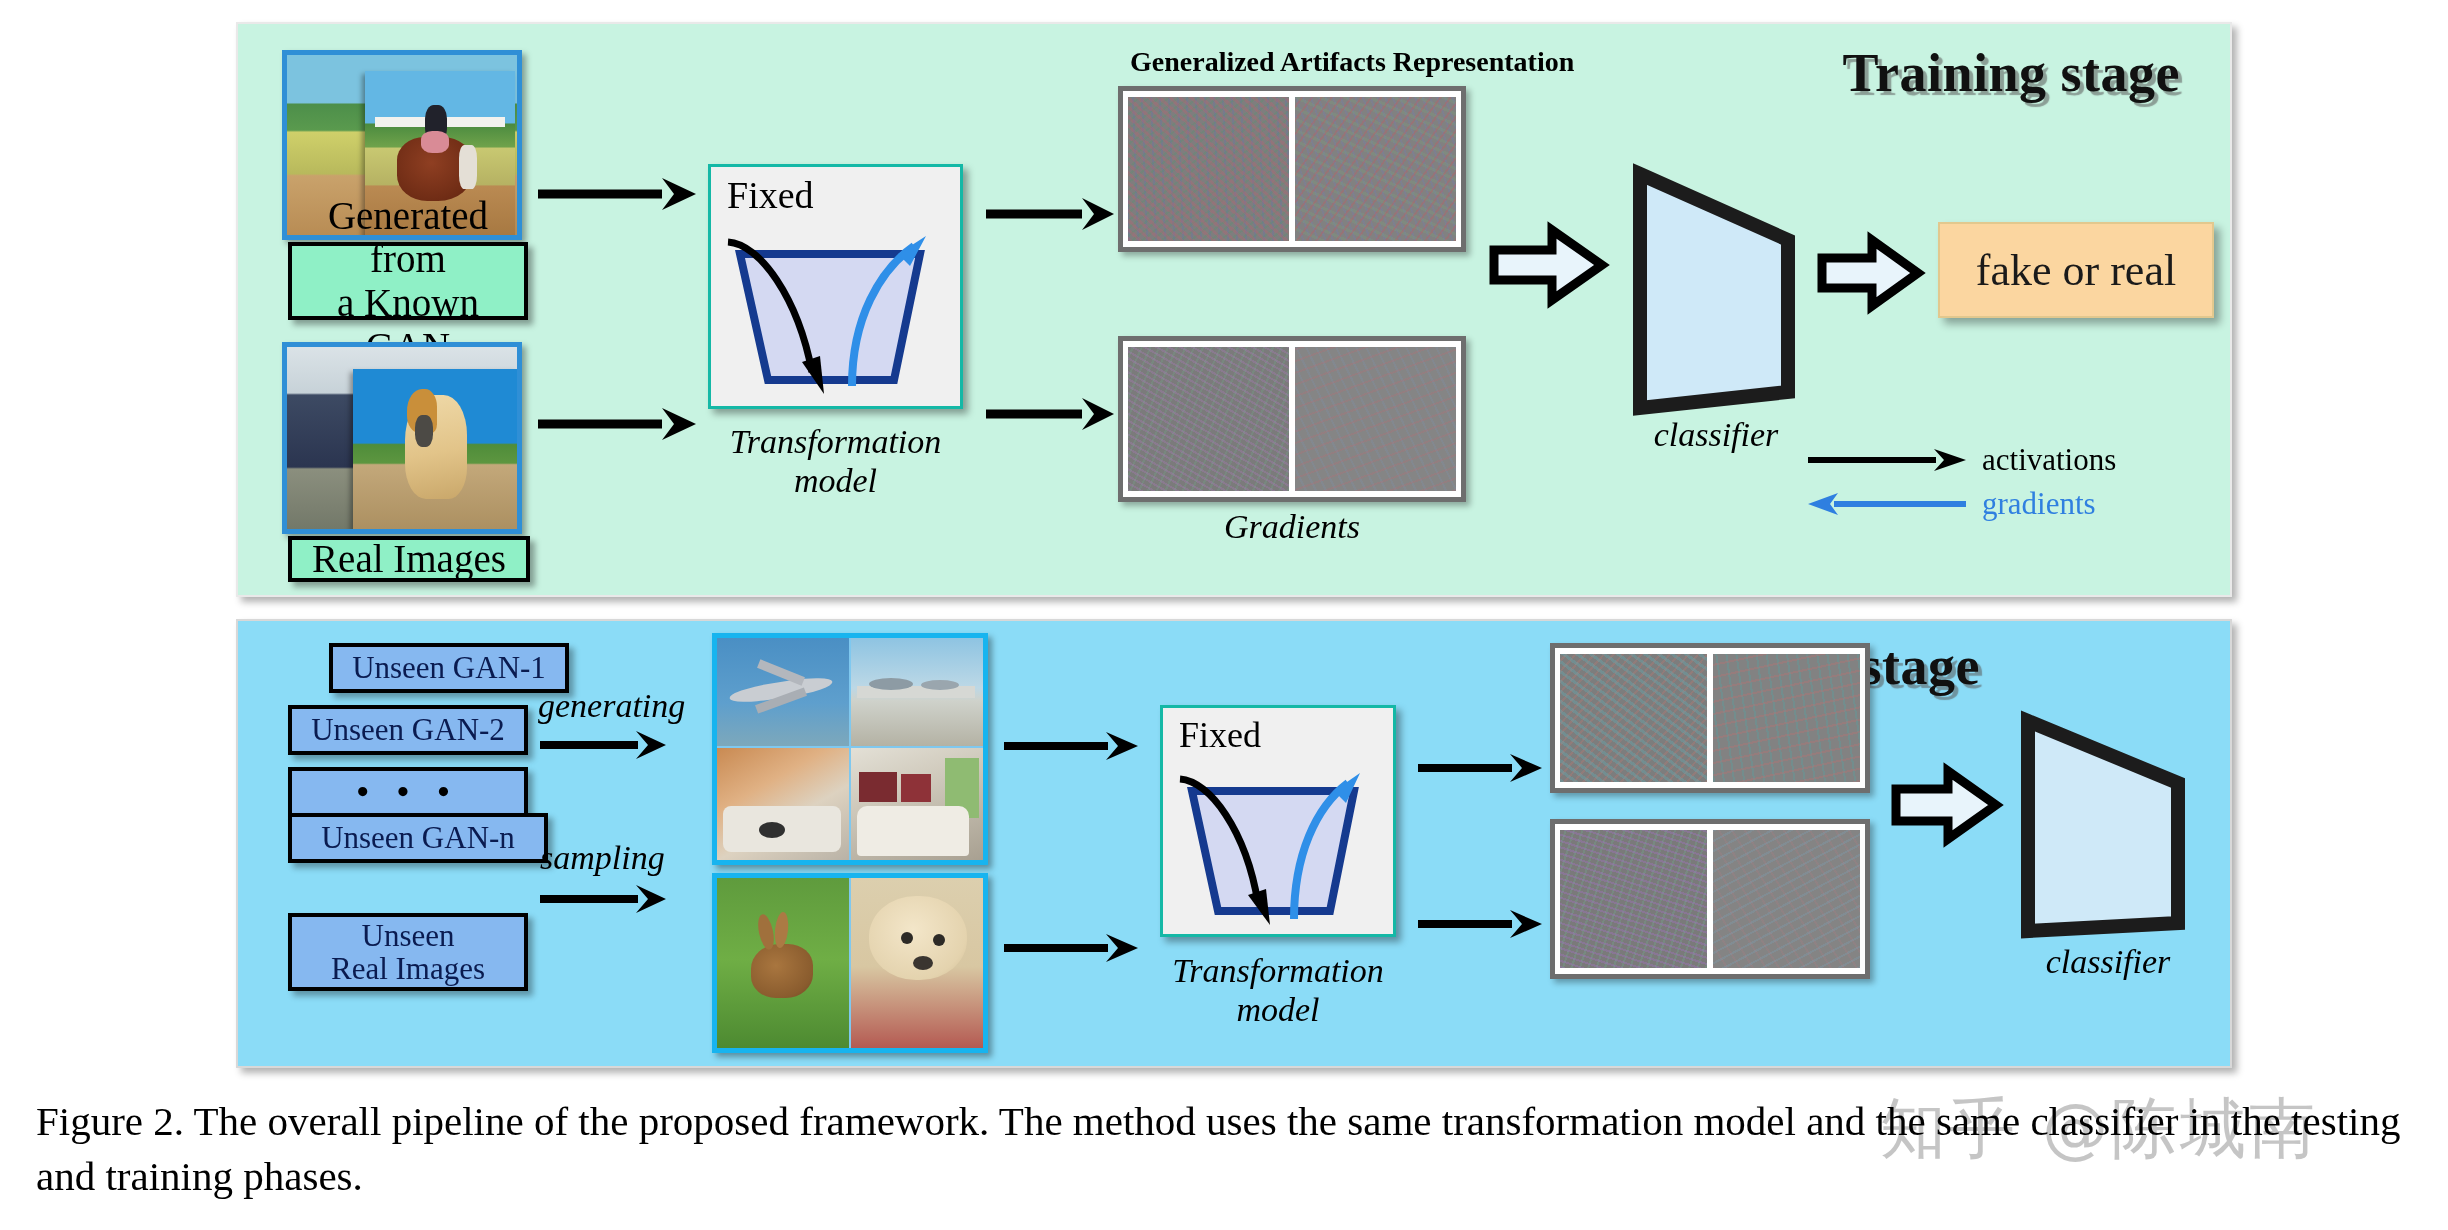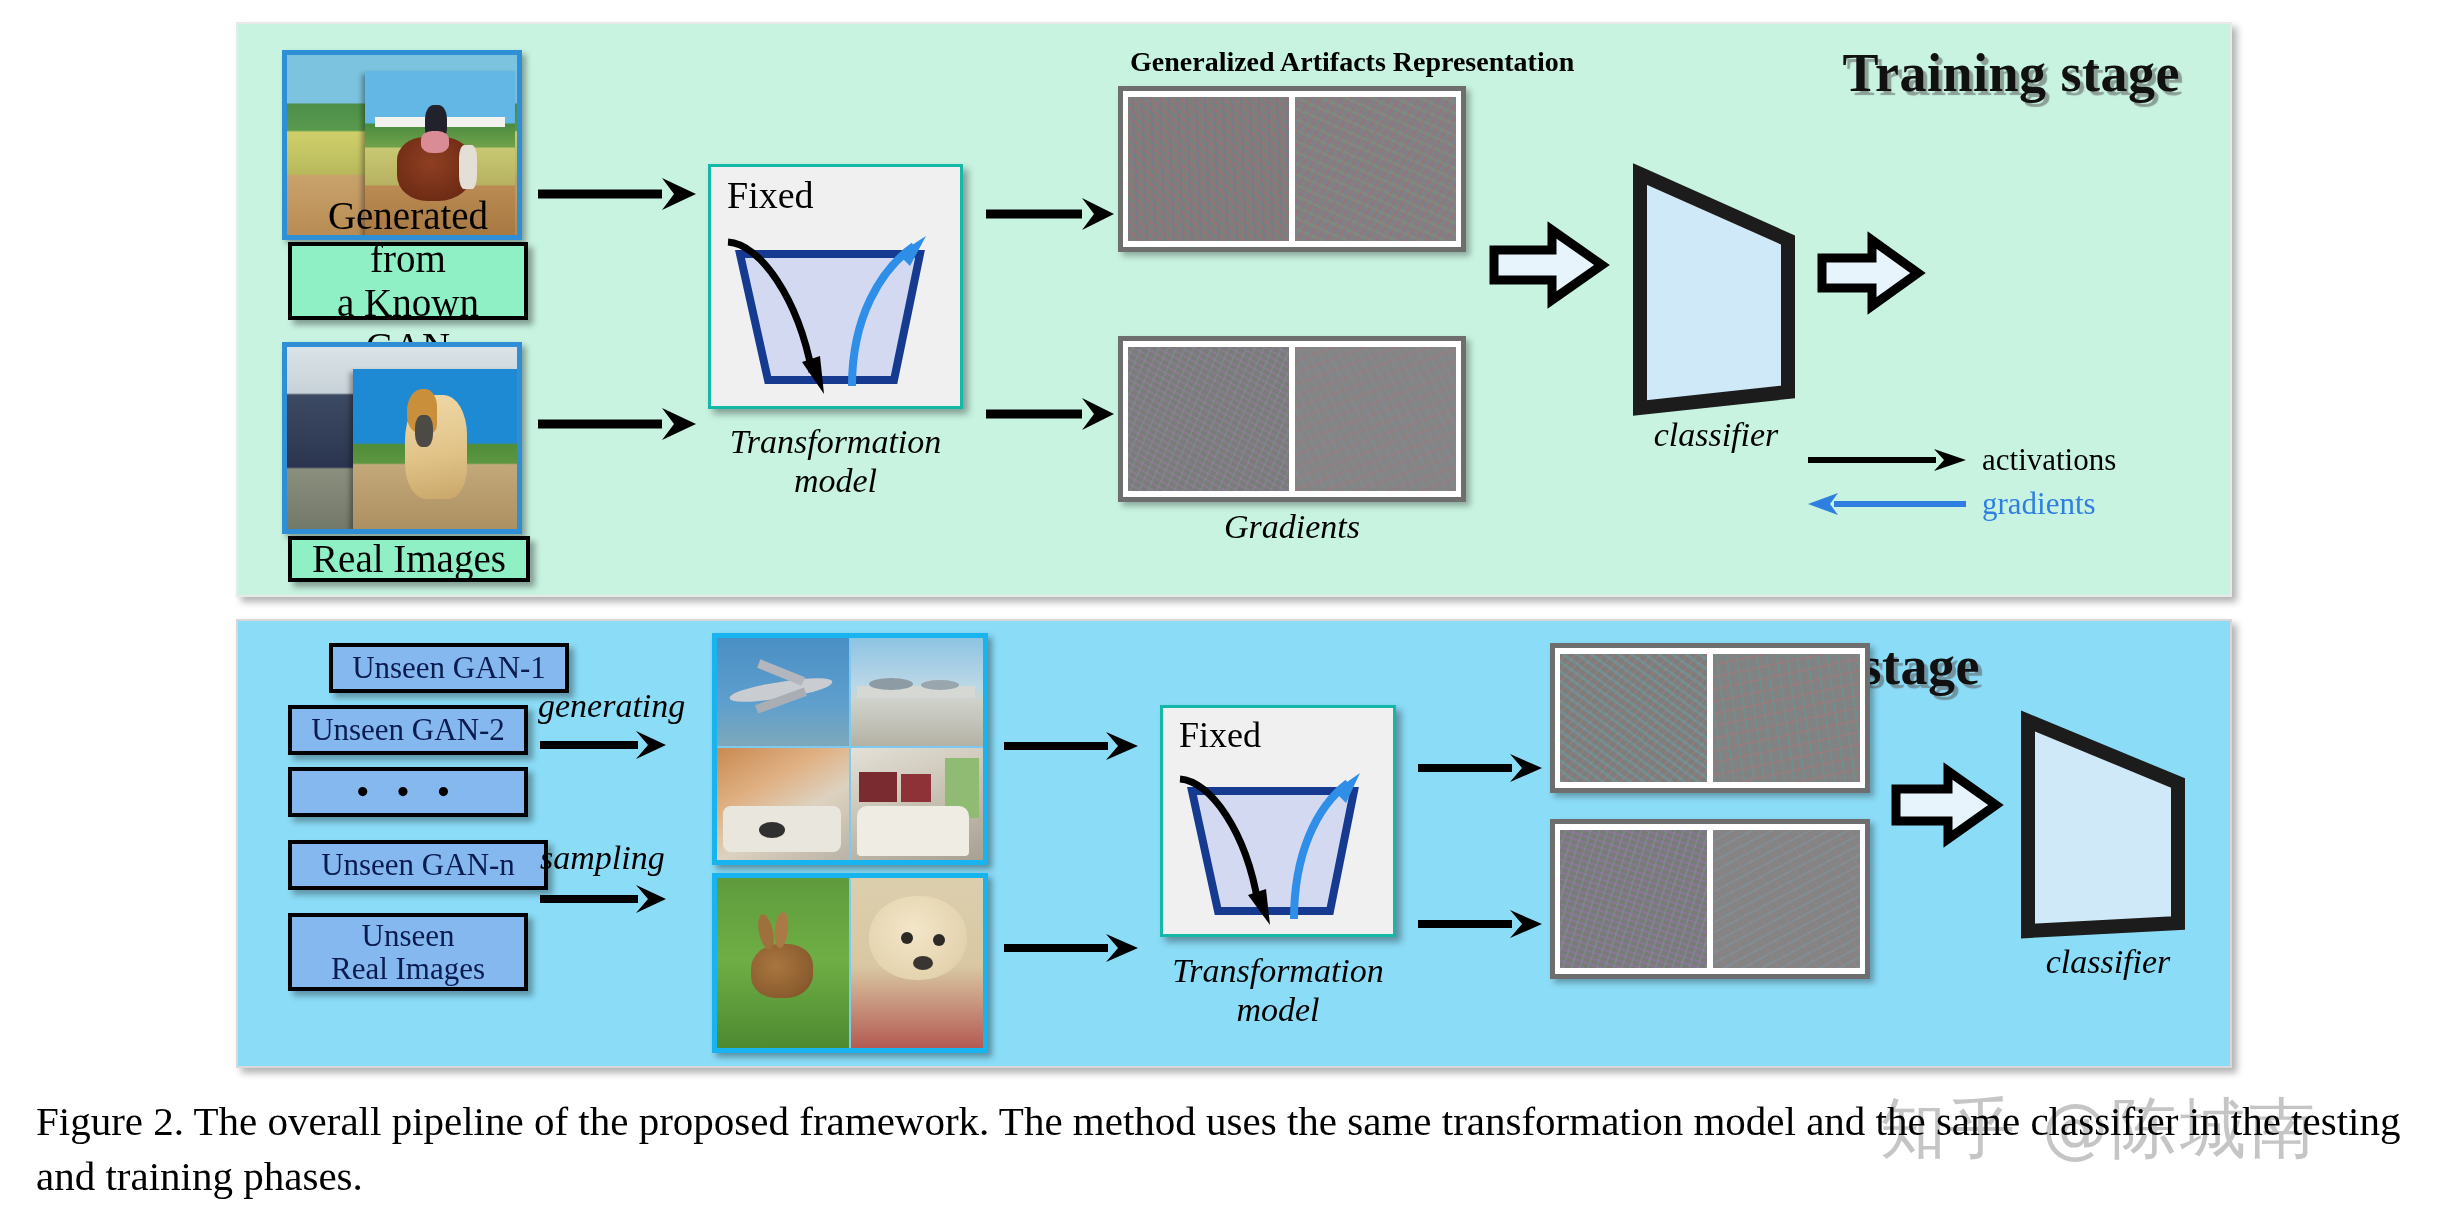--- a/index.html
+++ b/index.html
@@ -289,20 +289,23 @@
 
     <svg class="abs" style="left:1390px; top:140px;" width="190" height="250">
       <polygon points="12,10 160,76 160,228 12,244" fill="#cfe9f8" stroke="#1c1c1c" stroke-width="14" stroke-linejoin="miter"></polygon>
     </svg>
     <div class="caption-label" style="left:1368px; top:392px; width:220px;">classifier</div>
 
     <svg class="abs" style="left:1580px; top:208px;" width="108" height="82">
       <polygon points="4,26 54,26 54,8 100,41 54,74 54,56 4,56" fill="#e8f4fb" stroke="#000" stroke-width="9" stroke-linejoin="miter"></polygon>
     </svg>
 
+    <div class="result-box" style="left:1700px; top:198px; width:276px; height:96px;">
+      <span>fake or real</span>
+    </div>
 
     <div class="legend-row" style="left:1570px; top:418px;">
       <svg width="160" height="28">
         <line x1="0" y1="14" x2="128" y2="14" stroke="#000" stroke-width="6"></line>
         <polygon points="126,3 158,14 126,25 136,14" fill="#000"></polygon>
       </svg>
       <span class="legend-text">activations</span>
     </div>
     <div class="legend-row" style="left:1570px; top:462px;">
       <svg width="160" height="28">
@@ -319,21 +322,21 @@
 
     <div class="gan-box" style="left:50px; top:22px; width:240px; height:50px;margin-left:41px;">
       <span>Unseen GAN-1</span>
     </div>
     <div class="gan-box" style="left:50px; top:84px; width:240px; height:50px;">
       <span>Unseen GAN-2</span>
     </div>
     <div class="gan-box" style="left:50px; top:146px; width:240px; height:50px;">
       <span class="gan-dots">• • •</span>
     </div>
-    <div class="gan-box" style="left:50px; top:219px; width:260px; height:50px;">
+    <div class="gan-box" style="left:50px; top:192px; width:260px; height:50px;">
       <span>Unseen GAN-n</span>
     </div>
     <div class="gan-box" style="left:50px; top:292px; width:240px; height:78px;">
       <span style="white-space:pre-line;">Unseen
 Real Images</span>
     </div>
 
     <div class="caption-label" style="left:300px; top:66px;">generating</div>
     <svg class="abs" style="left:302px; top:108px;" width="128" height="32">
       <line x1="0" y1="16" x2="98" y2="16" stroke="#000" stroke-width="8"></line>

